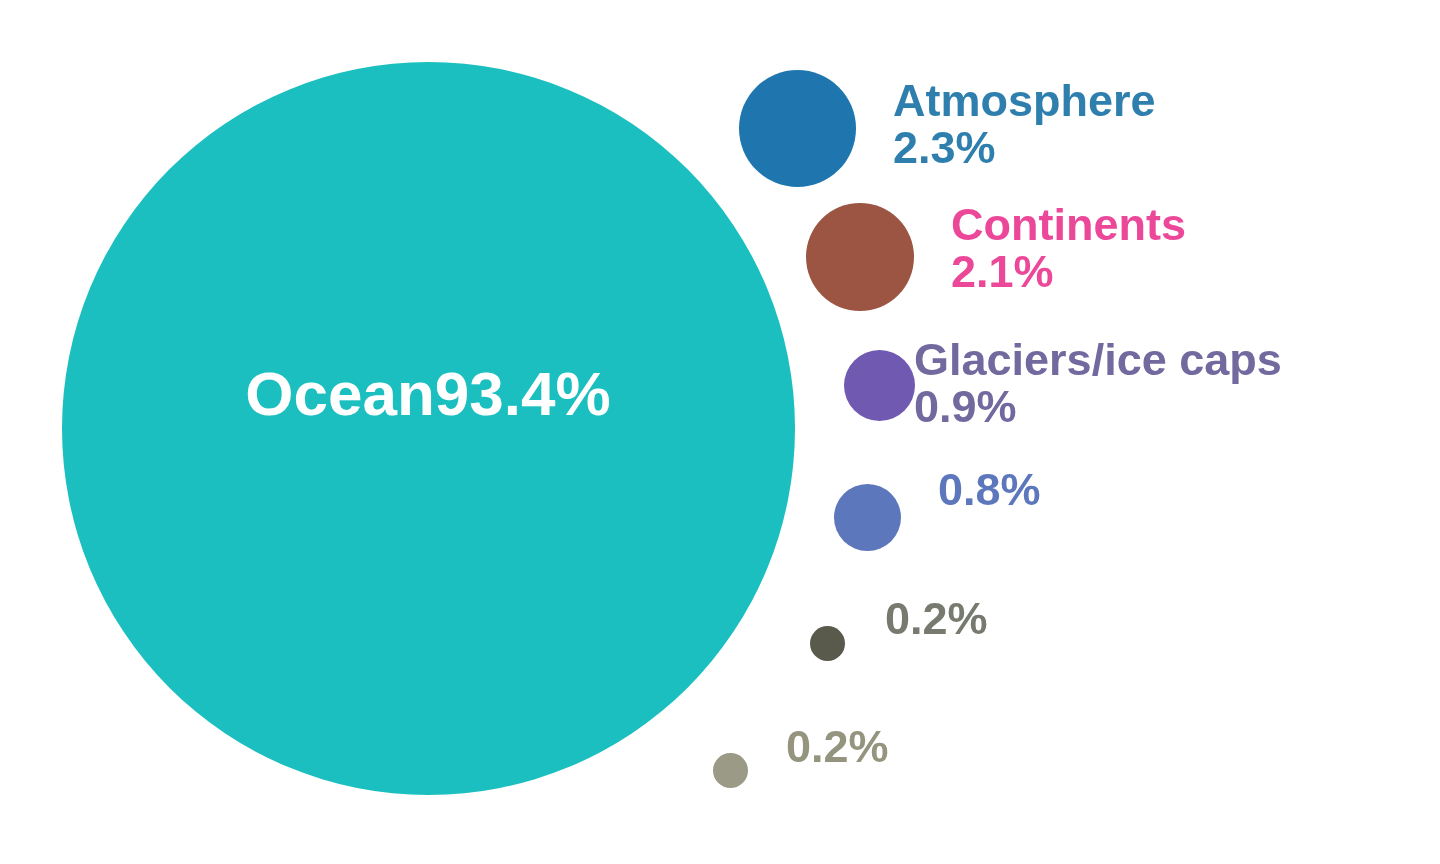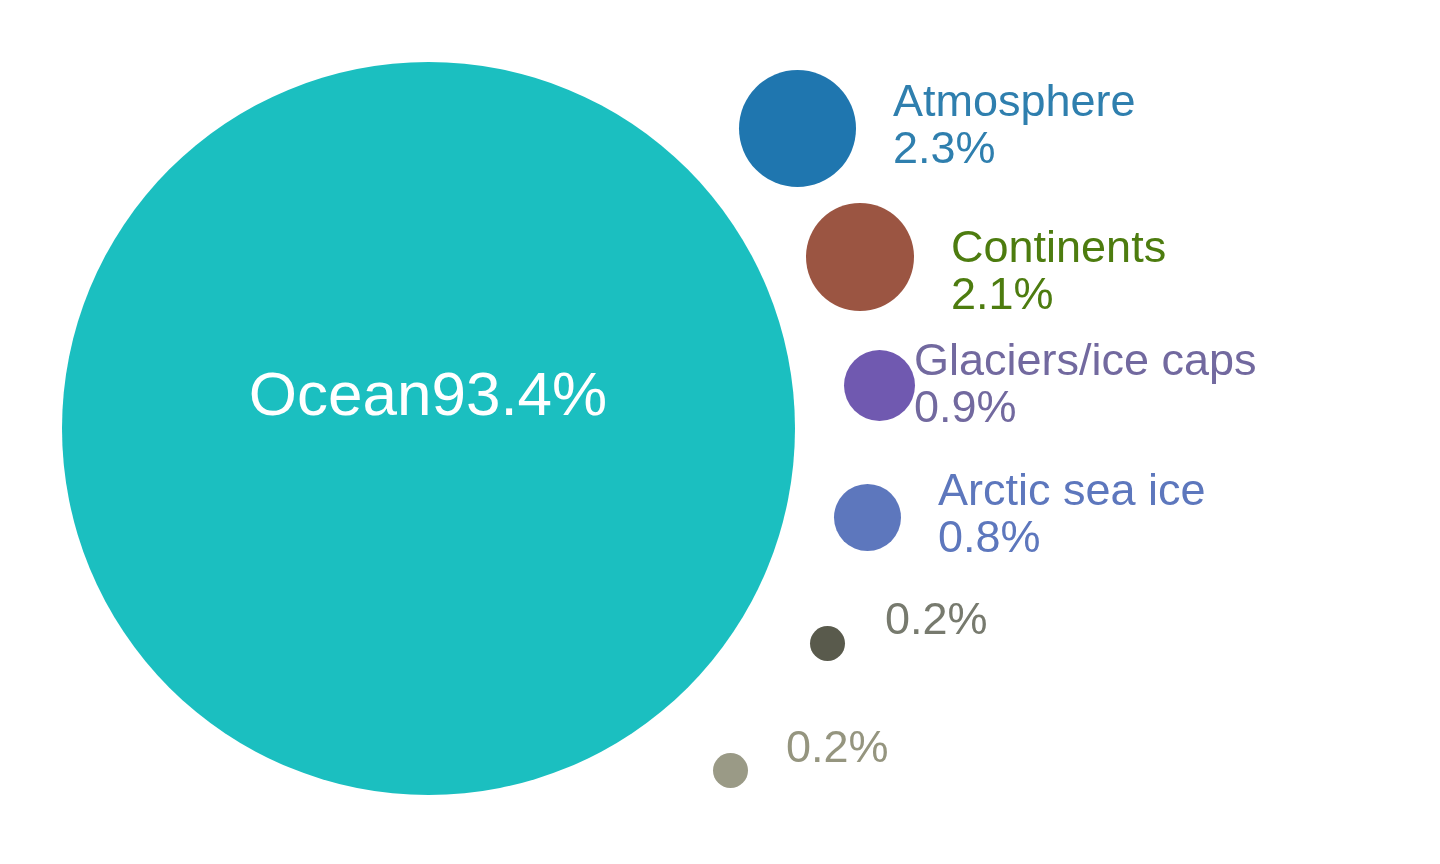--- a/index.html
+++ b/index.html
@@ -19,60 +19,60 @@
     overflow: hidden;
   }
   .bubble {
     position: absolute;
     border-radius: 50%;
     box-sizing: border-box;
   }
   .bubble-label-inside {
     position: absolute;
     color: #ffffff;
-    font-weight: normal;
+    font-weight: bold;
     text-align: center;
     line-height: 1.08;
     white-space: nowrap;
     pointer-events: none;
   }
   .legend-label {
     position: absolute;
     line-height: 1.04;
     white-space: nowrap;
+    font-weight: bold;
   }
   .legend-label .name,
   .legend-label .value {
     display: block;
   }
 </style>
 </head>
 <body>
 
 <div id="canvas" style="width: 1440px; height: 864px; background: rgb(255, 255, 255);">
     <div class="bubble" style="left: 61.5px; top: 61.5px; width: 733px; height: 733px; background: rgb(27, 191, 192);"></div>
     <div class="bubble-label-inside" style="font-size: 62px; color: rgb(255, 255, 255); left: 61.5px; width: 733px; top: 361.04px;"><span class="name">Ocean</span><span class="value">93.4%</span></div>
     <div class="bubble" style="left: 738.5px; top: 69.5px; width: 117px; height: 117px; background: rgb(31, 118, 175);"></div>
     <div class="legend-label" style="left: 893px; top: 78px; font-size: 45px; color: rgb(47, 127, 174);">
       <span class="name">Atmosphere</span>
       <span class="value">2.3%</span>
     </div>
     <div class="bubble" style="left: 806px; top: 203px; width: 108px; height: 108px; background: rgb(155, 85, 66);"></div>
-    <div class="legend-label" style="left: 951px; top: 224px; font-size: 45px; color: #4d7c0f;">
+    <div class="legend-label" style="left: 951px; top: 202px; font-size: 45px; color: #ec4899;">
       <span class="name">Continents</span>
       <span class="value">2.1%</span>
     </div>
     <div class="bubble" style="left: 843.5px; top: 349.5px; width: 71px; height: 71px; background: rgb(112, 89, 176);"></div>
     <div class="legend-label" style="left: 914px; top: 337px; font-size: 45px; color: rgb(114, 105, 159);">
       <span class="name">Glaciers/ice caps</span>
       <span class="value">0.9%</span>
     </div>
     <div class="bubble" style="left: 833.5px; top: 483.5px; width: 67px; height: 67px; background: rgb(93, 119, 189);"></div>
     <div class="legend-label" style="left: 938px; top: 467px; font-size: 45px; color: rgb(93, 119, 189);">
-      <span class="name">Arctic sea ice</span>
       <span class="value">0.8%</span>
     </div>
     <div class="bubble" style="left: 809.5px; top: 625.5px; width: 35px; height: 35px; background: rgb(89, 90, 76);"></div>
     <div class="legend-label" style="left: 885px; top: 596px; font-size: 45px; color: rgb(119, 122, 110);">
       <span class="value">0.2%</span>
     </div>
     <div class="bubble" style="left: 712.5px; top: 752.5px; width: 35px; height: 35px; background: rgb(154, 154, 134);"></div>
     <div class="legend-label" style="left: 786px; top: 724px; font-size: 45px; color: rgb(149, 149, 127);">
       <span class="value">0.2%</span>
     </div>

